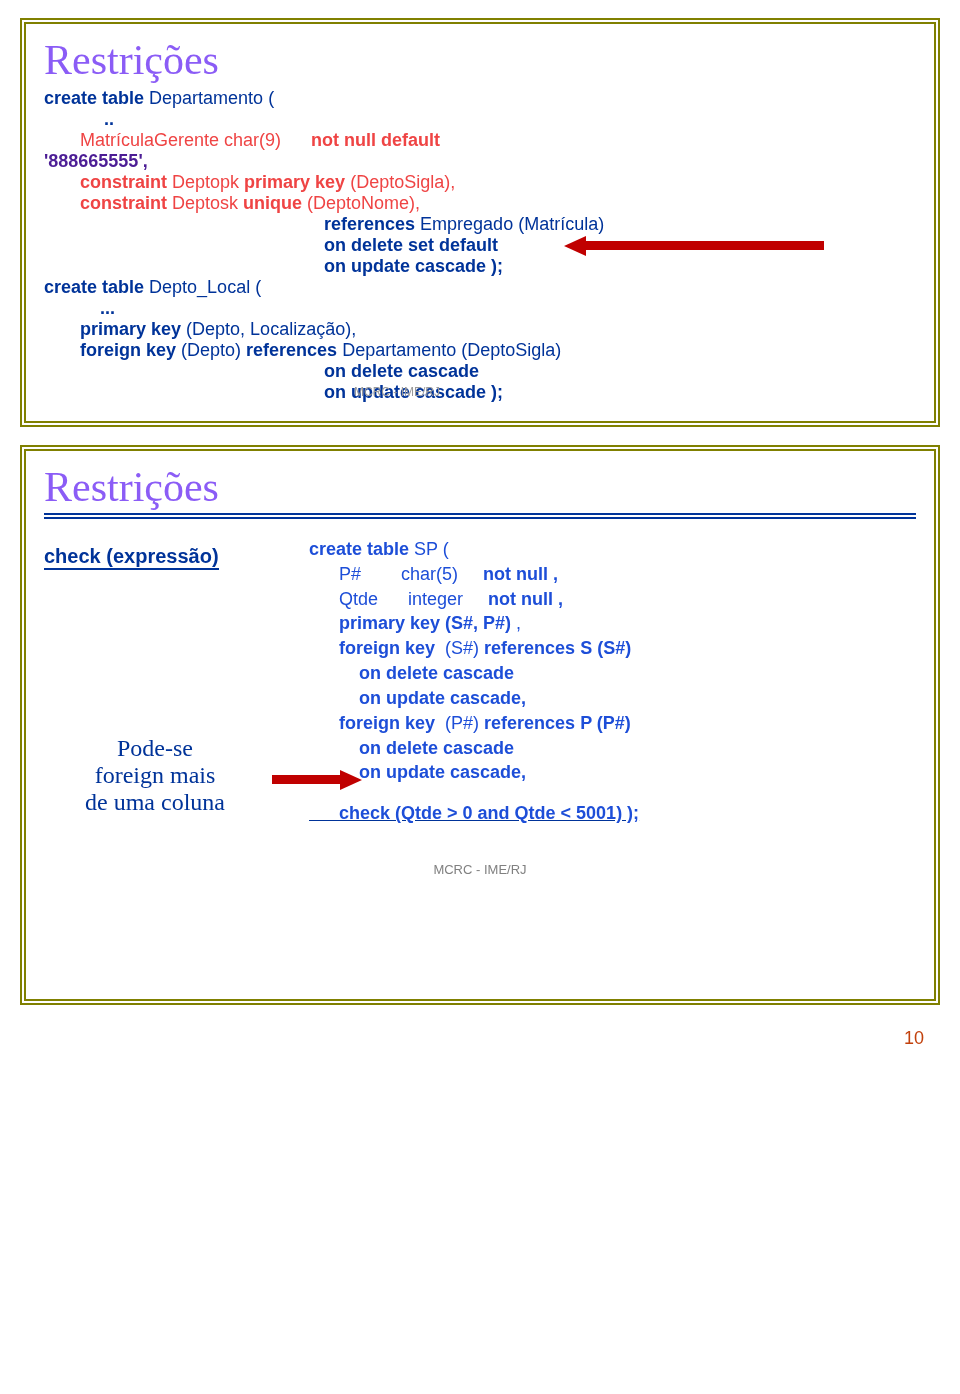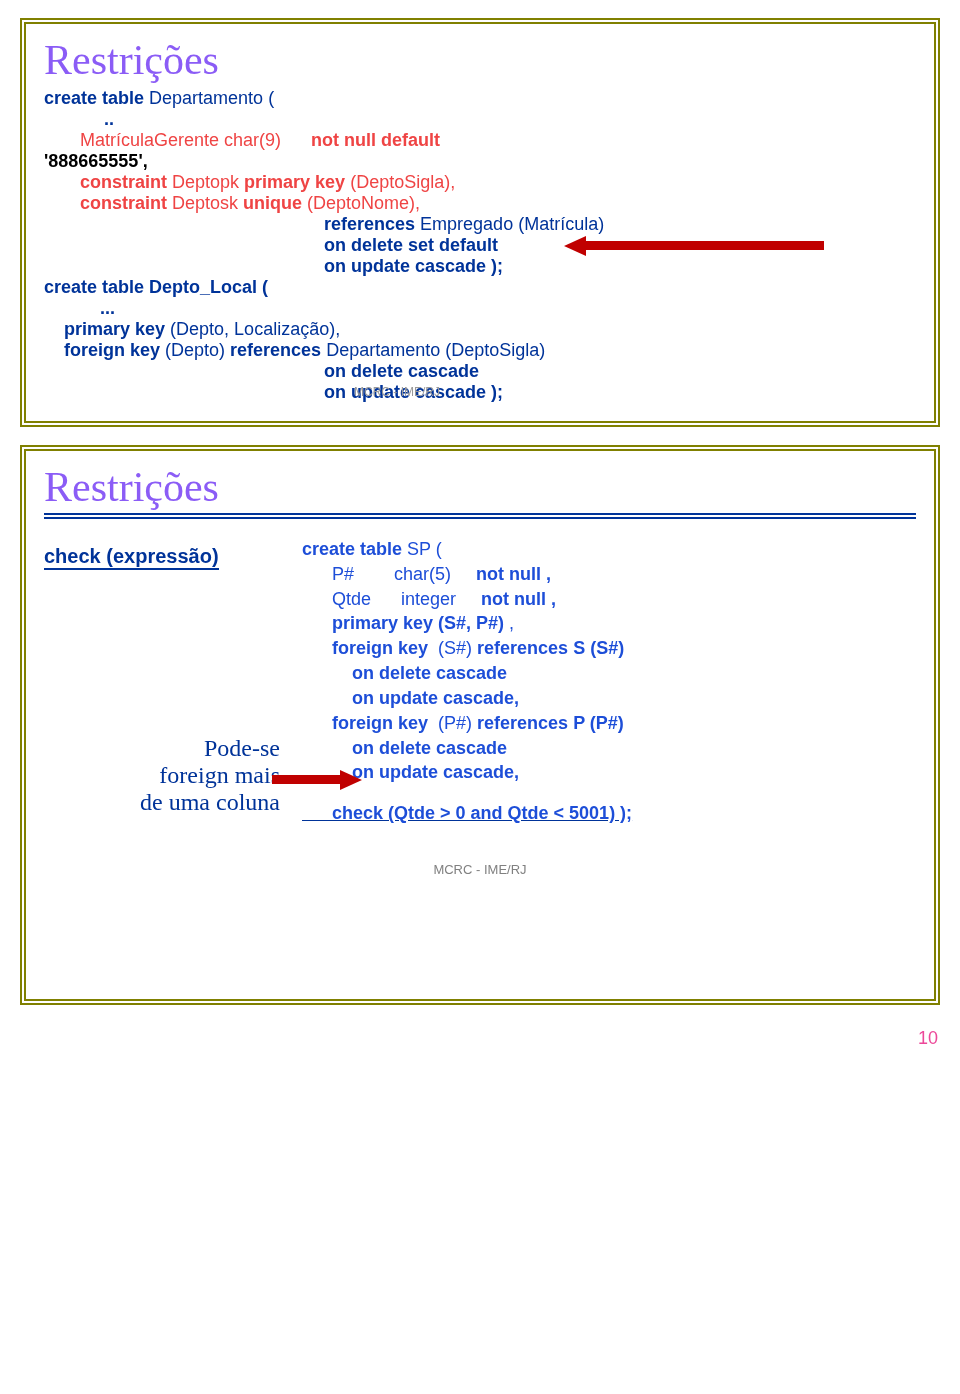--- a/index.html
+++ b/index.html
@@ -29,82 +29,82 @@
     margin: 4px 0 2px 0;
   }
   .line1 { color:#003399; font-weight:bold; font-size:18px; margin-top:4px; }
   .line1 span.normal { font-weight:normal; }
   .ellip { color:#003399; font-weight:bold; font-size:18px; margin-left:60px; }
   .indent1 { margin-left:36px; font-size:18px; color:#ef4444; }
   .indent2 { margin-left:280px; font-size:18px; color:#003399; font-weight:bold; }
   .indent2b { margin-left:280px; font-size:18px; color:#003399; }
   .indent3 { margin-left:56px; font-size:18px; color:#003399; }
   .line-ct { color:#003399; font-weight:bold; font-size:18px; }
-  .line-pk { color:#003399; font-weight:bold; font-size:18px; margin-left:20px; }
+  .line-pk { color:#003399; font-weight:bold; font-size:18px; margin-left:36px; }
   .arrow-wrap { position:relative; }
   .red-arrow {
     position:absolute;
     width:260px; height:18px;
     left:520px;
   }
   .red-arrow .shaft { position:absolute; left:20px; top:4px; right:0; height:9px; background:#c00000; }
   .red-arrow .head {
     position:absolute; left:0; top:-1px; width:0; height:0;
     border-top:10px solid transparent;
     border-bottom:10px solid transparent;
     border-right:22px solid #c00000;
   }
   .underline-rule { height:6px; border-bottom:2px solid #003399; border-top:2px solid #003399; margin:2px 0 18px 0; }
   .slide2 { min-height:560px; }
-  .cols { display:flex; gap:18px; }
+  .cols { display:flex; gap:25px; }
   .colL { width:240px; position:relative; }
   .colR { flex:1; }
   .check-label {
     color:#003399; font-weight:bold; font-size:20px;
     border-bottom:2px solid #003399; display:inline-block; margin-top:8px;
   }
   .callout {
     position:absolute; left:-14px; bottom:10px;
     font-family:"Comic Sans MS", cursive; color:#003399;
-    font-size:24px; text-align:right; width:250px;
+    font-size:24px; text-align:center; width:250px;
   }
   .code { font-size:18px; color:#1d4ed8; line-height:1.38; }
   .code .kw { font-weight:bold; }
   .code .row { white-space:pre; }
   .underline-check { text-decoration: underline; text-decoration-color:#003399;margin-top:16px; }
   .red-arrow2 {
     position:absolute; left:228px; bottom:38px; width:90px; height:18px;
   }
   .red-arrow2 .shaft { position:absolute; left:0; top:5px; right:20px; height:9px; background:#c00000; }
   .red-arrow2 .head {
     position:absolute; right:0; top:0; width:0; height:0;
     border-top:10px solid transparent;
     border-bottom:10px solid transparent;
     border-left:22px solid #c00000;
   }
   .footer-tiny { color:#808080; font-size:13px; text-align:center; margin-top:36px; }
-  .page-no { position:absolute; right:22px; bottom:4px; font-size:18px; color:#ec4899; }
+  .page-no { position:absolute; right:36px; bottom:4px; font-size:18px; color:#c2410c; }
 </style>
 </head>
 <body>
 
 <div class="page">
 
   <div class="slide">
     <div class="slide-title">Restrições</div>
 
     <div class="line1">
       <span class="kw">create table</span><span class="normal"> Departamento (</span>
     </div>
     <div class="ellip">..</div>
 
     <div class="indent1">
       <span>MatrículaGerente  char(9)</span>&nbsp;&nbsp;&nbsp;&nbsp;&nbsp;&nbsp;<span style="font-weight:bold">not null   default</span>
     </div>
-    <div style="font-weight:bold;font-size:18px;color:#000000;">'888665555',</div>
+    <div style="font-weight:bold;font-size:18px;color:#4c1d95;">'888665555',</div>
 
     <div class="indent1">
       <span style="font-weight:bold">constraint</span><span> Deptopk  </span><span style="font-weight:bold">primary key</span><span> (DeptoSigla),</span>
     </div>
     <div class="indent1">
       <span style="font-weight:bold">constraint</span><span> Deptosk  </span><span style="font-weight:bold">unique</span><span>   (DeptoNome),</span>
     </div>
     <div class="indent2b">
       <span style="font-weight:bold">references</span><span> Empregado (Matrícula)</span>
     </div>
@@ -113,21 +113,21 @@
       <div class="indent2" style="font-weight:bold">on delete set default</div>
       <div class="red-arrow" style="top:2px;">
         <div class="head"></div>
           <div class="shaft"></div>
       </div>
     </div>
 
     <div class="indent2" style="font-weight:bold">on update cascade );</div>
 
     <div class="line-ct">
-      <span>create table</span><span style="font-weight:bold"> Depto_Local (</span>
+      <span>create table</span><span style="font-weight:normal"> Depto_Local (</span>
     </div>
     <div class="indent3" style="font-weight:bold">...</div>
 
     <div class="line-pk">
       <span style="font-weight:bold">primary key</span><span style="font-weight:normal"> (Depto, Localização),</span>
     </div>
     <div class="line-pk">
       <span style="font-weight:bold">foreign key</span><span style="font-weight:normal"> (Depto) </span><span style="font-weight:bold">references</span><span style="font-weight:normal"> Departamento (DeptoSigla)</span>
     </div>
 

